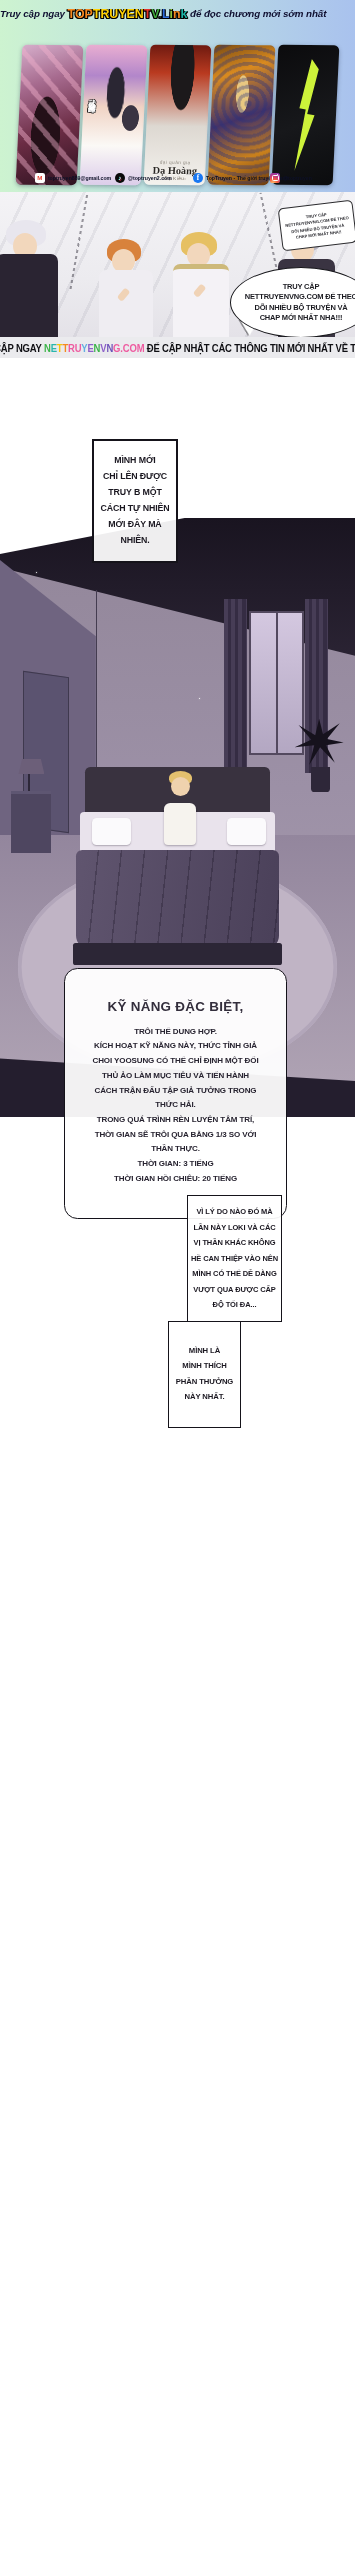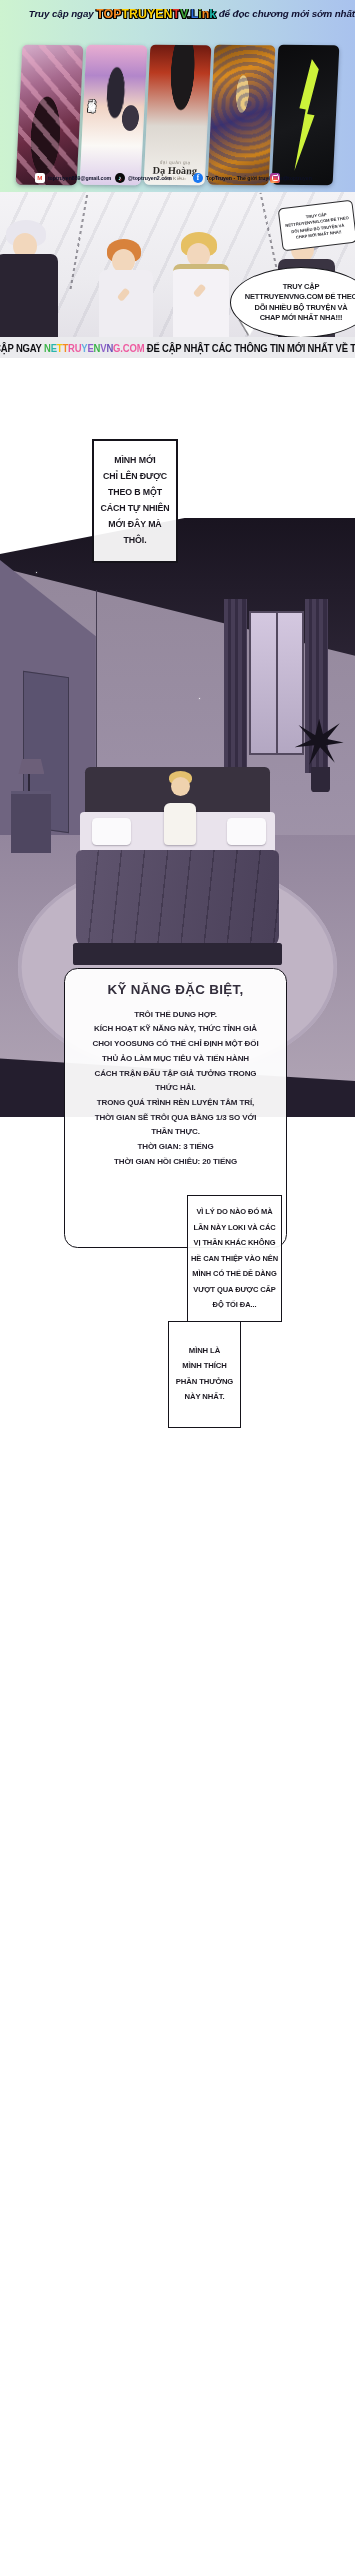--- a/index.html
+++ b/index.html
@@ -2,21 +2,21 @@
 <html style="font-size:8.2px"><head>
 <meta charset="utf-8">
 <style>
   html,body{margin:0;padding:0;background:#ffffff;}
   .page{position:relative;width:355px;height:2672px;margin:0 auto;background:#ffffff;
         overflow:hidden;font-family:"Liberation Sans",sans-serif;}
 
   
   .header-ad{position:absolute;left:0;top:0;width:355px;height:192px;
     background:linear-gradient(90deg,#cdf3d0 0%,#bfe3e0 40%,#a9c2ee 100%);}
-  .header-line{position:absolute;left:0;top:7.2px;width:355px;text-align:right;
+  .header-line{position:absolute;left:0;top:7.2px;width:355px;text-align:left;
     font-weight:800;font-style:italic;font-size:9.8px;color:#101031;letter-spacing:-0.1px;}
   .brand{font-style:normal;font-weight:900;font-size:12.4px;letter-spacing:0;margin:0 2.6px;vertical-align:-1px;}
   .brand span{text-shadow:-1px -0.5px 0 #000,1px -0.5px 0 #000,-1px 1px 0 #000,1px 1px 0 #000,0 1px 0 #000;}
   .covers{position:absolute;left:18.5px;top:45px;width:318px;height:140px;display:flex;gap:3.1px;}
   .cover{flex:1;border-radius:5.2px;overflow:hidden;position:relative;
     transform:skewX(-2deg) rotate(0.8deg);box-shadow:0 1.5px 4.1px rgba(30,40,70,.35);}
   .cover .blob{position:absolute;inset:0;}
   .c1{background:linear-gradient(160deg,#d6aecb 0%,#a66a8e 28%,#6b2c44 62%,#2e1220 100%);}
   .c1 .blob{background:
       repeating-linear-gradient(48deg,rgba(243,178,205,.45) 0 5.2px,transparent 5.2px 17.5px),
@@ -125,23 +125,23 @@
   .lamp-shade{left:5.2%;top:40.2%;width:26px;height:15.5px;background:#6c5f79;
     clip-path:polygon(14% 0,86% 0,100% 100%,0 100%);}
   .plant{left:83%;top:33.5%;width:49px;height:46px;background:#16121d;
     clip-path:polygon(50% 0,58% 34%,92% 10%,66% 44%,100% 52%,64% 58%,82% 96%,52% 62%,30% 100%,40% 58%,0 62%,34% 46%,8% 14%,42% 36%);}
   .pot{left:87.5%;top:41.5%;width:5.5%;height:4.2%;background:#2e2739;border-radius:0 0 3.6px 3.6px;}
   .fg-dark{left:0;top:87.5%;width:100%;height:12.5%;background:#241e2e;
     clip-path:polygon(0 22%,100% 52%,100% 100%,0 100%);}
   .spark{position:absolute;width:2.6px;height:2.6px;background:#fff;border-radius:50%;box-shadow:0 0 2.1px #fff;}
 
   
-  .status{left:64px;top:968px;width:223px;height:280px;background:rgba(255,255,255,.94);
+  .status{left:64px;top:968px;width:223px;height:251px;background:rgba(255,255,255,.94);
     border:1.5px solid #14121a;border-radius:13.4px;z-index:4;box-sizing:border-box;
-    padding-top:11px;text-align:center;position:absolute;}
+    padding-top:28px;text-align:center;position:absolute;}
   .status-title .lines div{font-size:13.4px;font-weight:800;line-height:20.6px;color:#332e3c;letter-spacing:0.3px;}
   .status-body{margin-top:7.2px;}
   .status-body .lines div{font-size:8px;font-weight:800;line-height:14.7px;color:#272330;letter-spacing:-0.1px;}
 
   
   .boxA{left:187px;top:1195px;width:95px;height:127px;padding-top:8.2px;z-index:5;box-sizing:border-box;border-width:1.5px;}
   .boxA .lines div{font-size:7.5px;line-height:15.5px;}
   .boxB{left:168px;top:1321px;width:73px;height:107px;padding-top:20.6px;z-index:4;box-sizing:border-box;border-width:1.5px;}
   .boxB .lines div{font-size:7.7px;line-height:15.5px;}
 </style>
@@ -250,24 +250,24 @@
   </section>
 
   <div class="promo-strip">
     <div class="strip-inner"><span>TRUY CẬP NGAY </span><span class="dom"><span style="color: rgb(60, 181, 74);">N</span><span style="color: rgb(41, 182, 174);">E</span><span style="color: rgb(246, 196, 14);">T</span><span style="color: rgb(246, 137, 31);">T</span><span style="color: rgb(238, 91, 160);">R</span><span style="color: rgb(238, 91, 160);">U</span><span style="color: rgb(100, 174, 226);">Y</span><span style="color: rgb(141, 95, 201);">E</span><span style="color: rgb(60, 181, 74);">N</span><span style="color: rgb(141, 95, 201);">V</span><span style="color: rgb(109, 82, 184);">N</span><span style="color: rgb(238, 91, 160);">G</span><span style="color: rgb(238, 91, 160);">.</span><span style="color: rgb(238, 91, 160);">C</span><span style="color: rgb(238, 91, 160);">O</span><span style="color: rgb(238, 91, 160);">M</span></span><span> ĐỂ CẬP NHẬT CÁC THÔNG TIN MỚI NHẤT VỀ TRUYỆN</span></div>
   </div>
 
   <div class="caption cap1">
     <div class="lines">
         <div>MÌNH MỚI</div>
         <div>CHỈ LÊN ĐƯỢC</div>
-        <div>THEO B MỘT</div>
+        <div>TRUY B MỘT</div>
         <div>CÁCH TỰ NHIÊN</div>
         <div>MỚI ĐÂY MÀ</div>
-        <div>THÔI.</div>
+        <div>NHIÊN.</div>
       </div>
   </div>
 
   <section class="panel">
     <div class="p-abs ceiling"></div>
     <div class="p-abs leftwall"></div>
     <div class="p-abs corner"></div>
     <div class="p-abs door"></div>
     <div class="p-abs curtain" style="left:63%"></div>
     <div class="p-abs window"></div>

